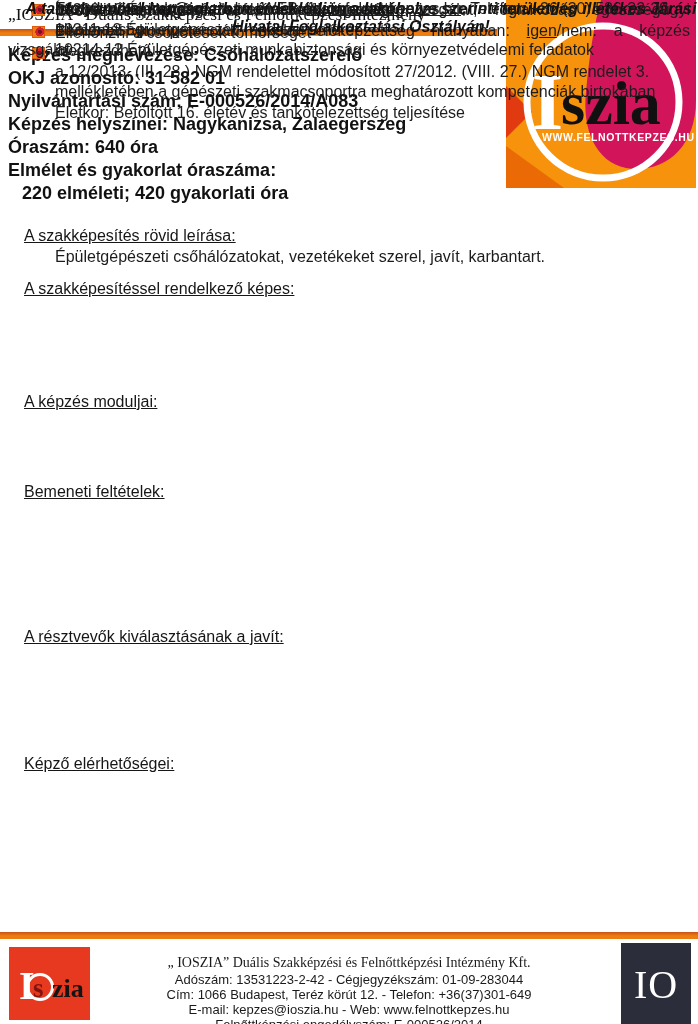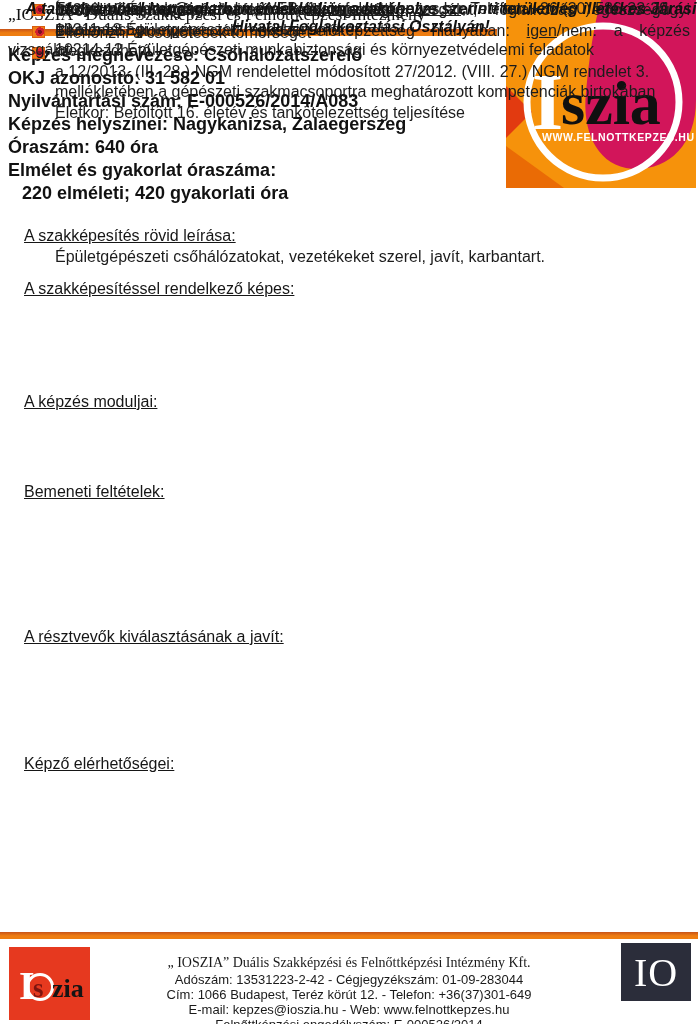--- a/index.html
+++ b/index.html
@@ -36,21 +36,21 @@
   .sel-body .l1{padding-left:47px;text-align:justify;text-align-last:justify;}
   .notice{position:absolute;left:8px;top:698;width:682px;text-align:center;font-weight:bold;
           font-style:italic;font-size:16px;line-height:18px;color:#111;margin-left:12px;}
   .contact-body{position:absolute;left:55px;top:775;font-size:16px;}
   .contact-body .link{text-decoration:underline;color:#1c1c1c;cursor:pointer;}
 
   
   .footer-rule{position:absolute;top:932px;left:0;width:698px;height:7px;
                background:linear-gradient(#c85318,#ee7d11 55%);}
   .footer-logo-left{position:absolute;left:9px;top:947px;width:81px;height:73px;}
-  .footer-logo-right{position:absolute;left:621px;top:943px;width:70px;height:58px;
+  .footer-logo-right{position:absolute;left:621px;top:943px;width:70px;height:82px;
         background:#2b2d3a;display:flex;align-items:center;justify-content:center;
         font-family:"Liberation Serif",serif;font-size:40px;color:#fff;letter-spacing:1px;}
   .footer-text{position:absolute;left:99px;top:954px;width:500px;text-align:center;color:#1a1a1a;}
   .footer-text .serif{font-family:"Liberation Serif",serif;font-size:14px;line-height:18px;}
   .footer-text .sans{font-size:13px;line-height:15px;}
 </style>
 </head>
 <body>
 
 <div class="page">

